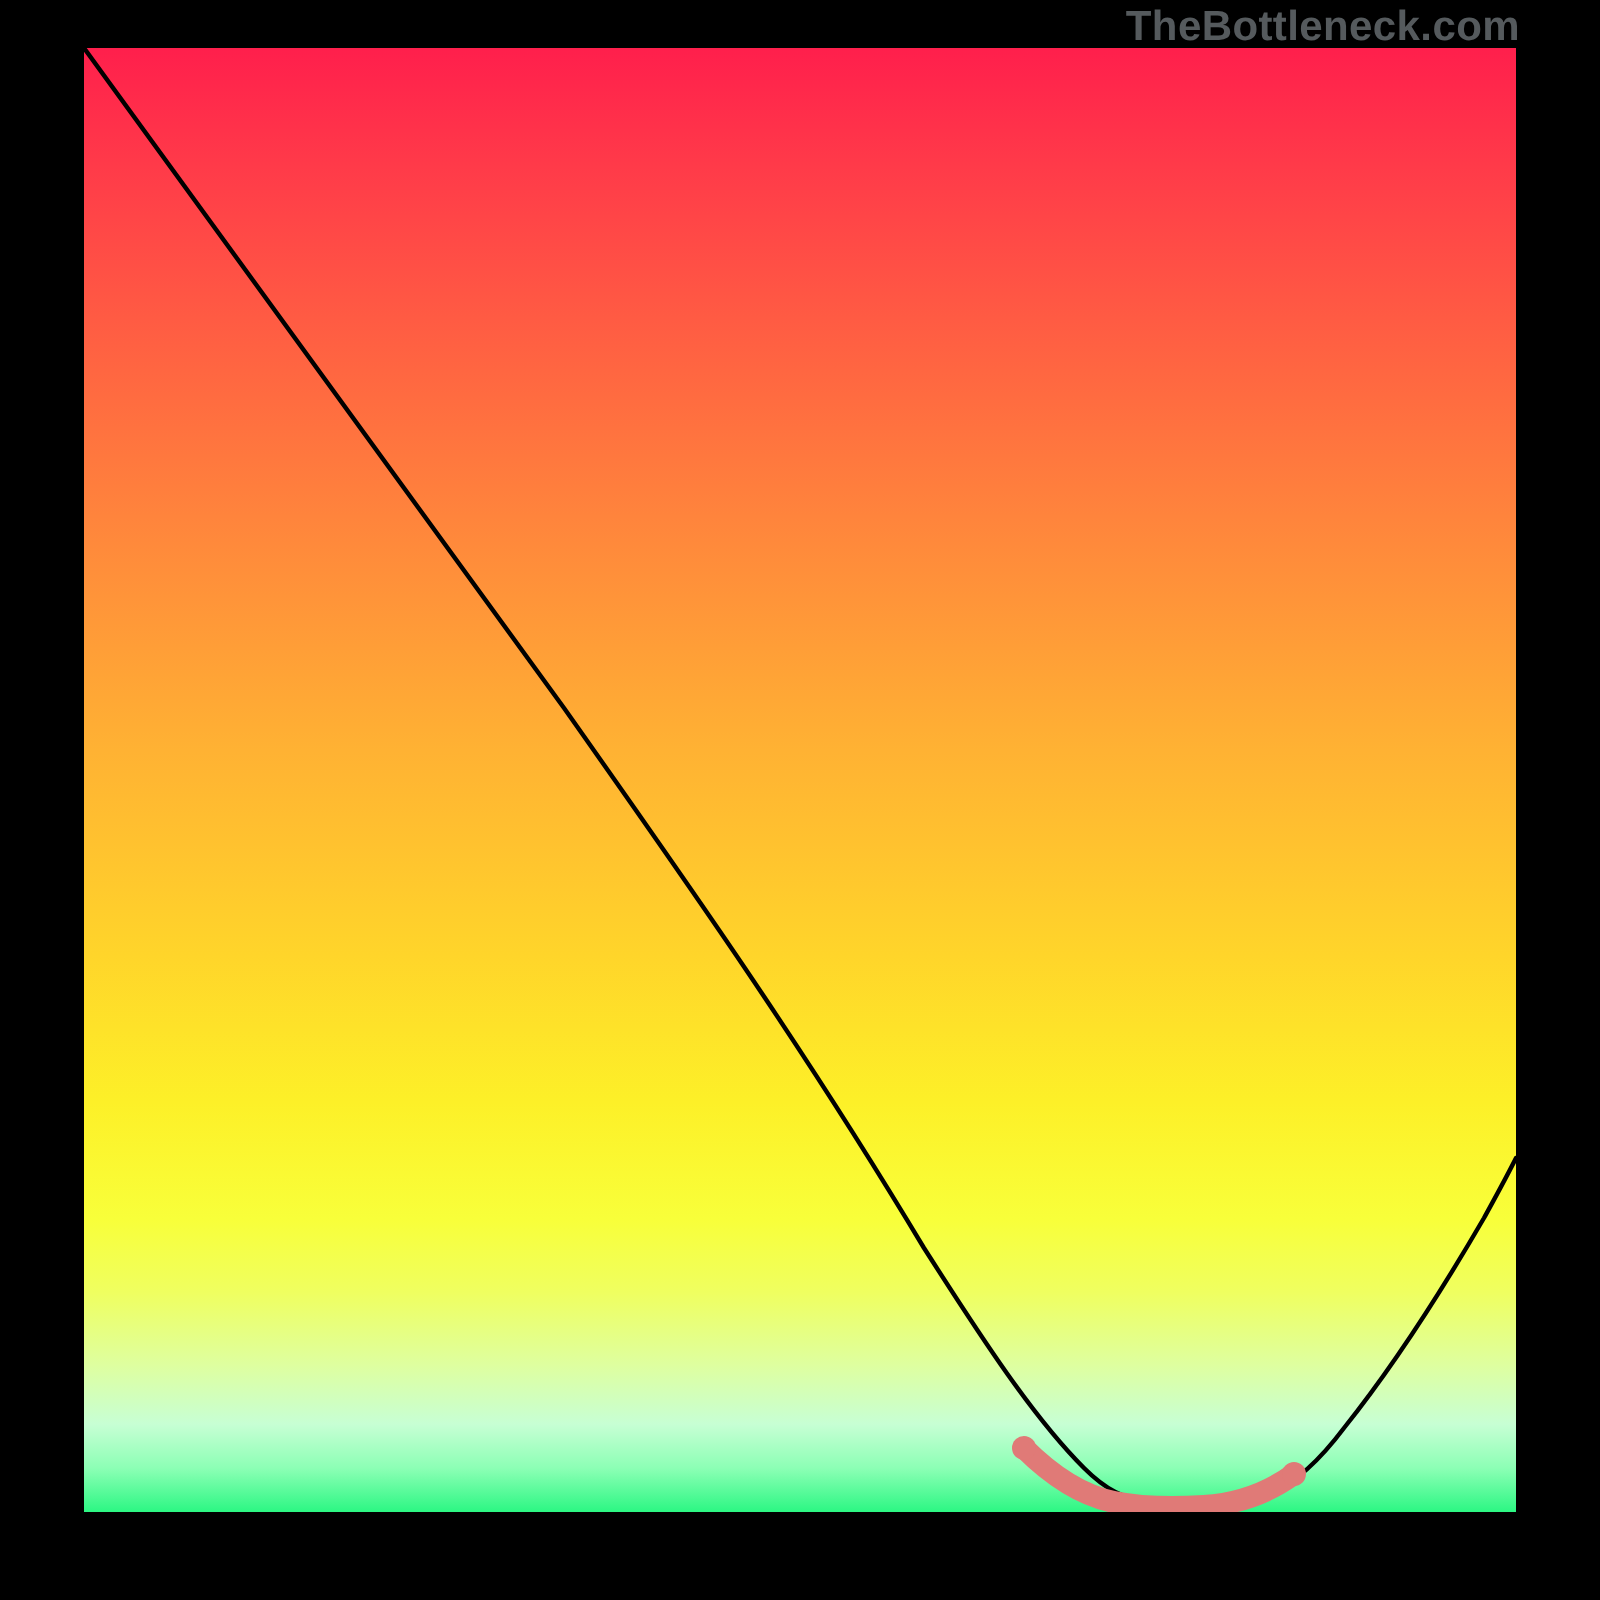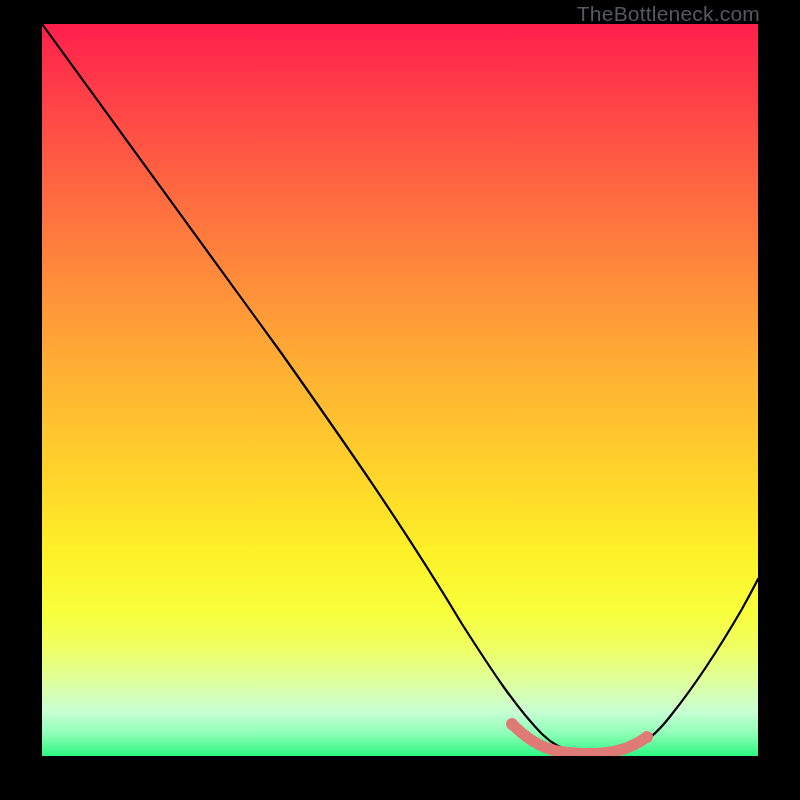--- a/index.html
+++ b/index.html
@@ -41,21 +41,21 @@
       #2cf783 100%
     );
   }
   .watermark {
     position: absolute;
     top: 2px;
     right: 40px;
     color: #555a5d;
     font-size: 21px;
     letter-spacing: 0.2px;
-    font-weight: 400;
+    font-weight: 700;
   }
   svg.curve {
     position: absolute;
     left: 0;
     top: 0;
     width: 716px;
     height: 732px;
   }
   svg.curve path.line {
     fill: none;

